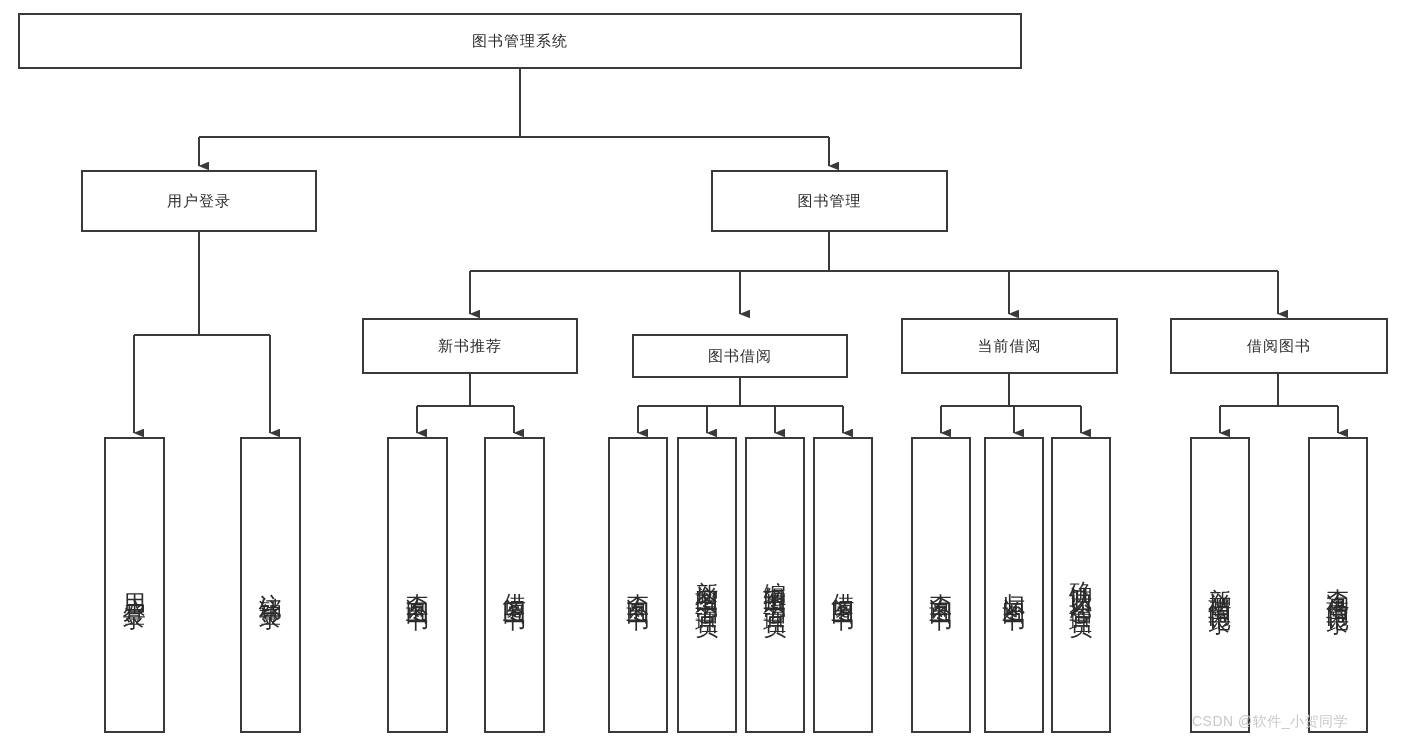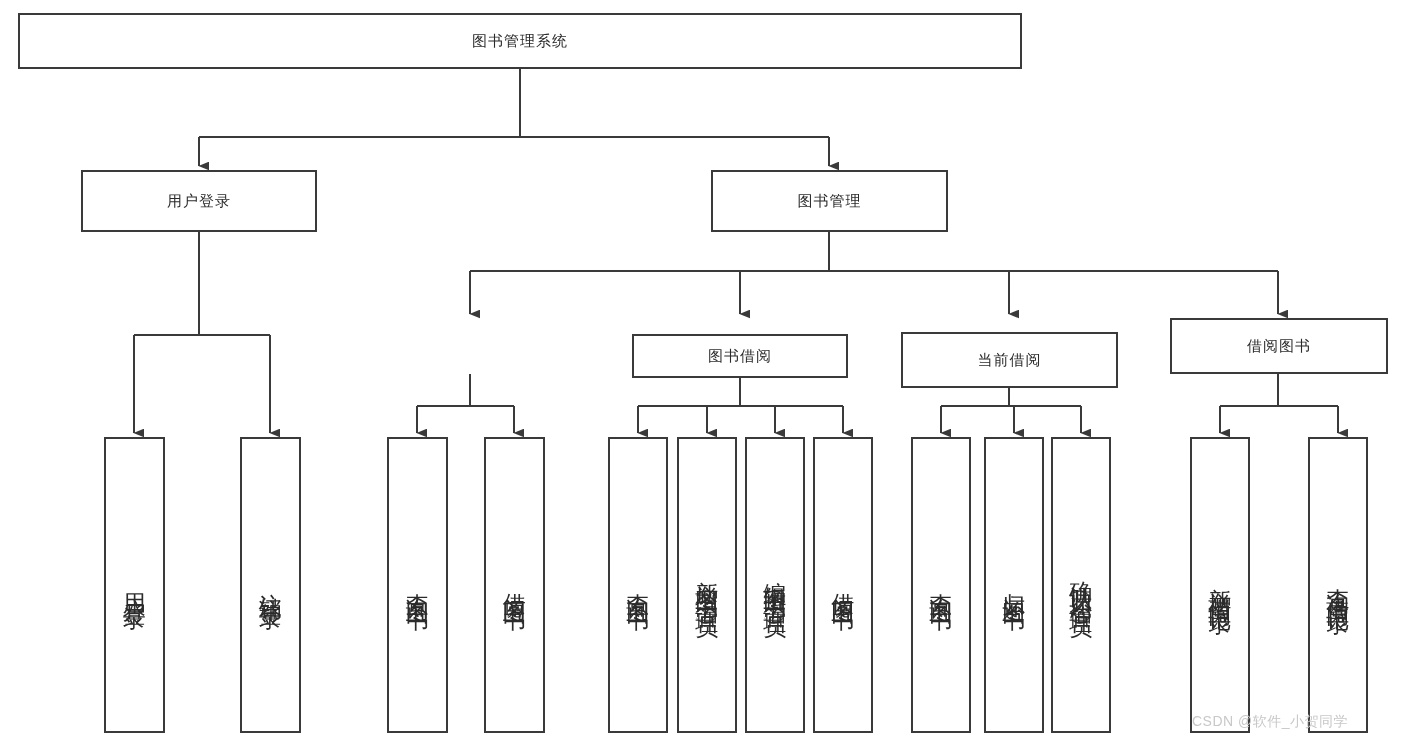--- a/index.html
+++ b/index.html
@@ -68,22 +68,23 @@
       <path d="M1220,406 L1220,433" marker-end="url(#arw)"></path>
       <path d="M1338,406 L1338,433" marker-end="url(#arw)"></path>
     </g>
   </svg>
 
   <div class="node h" style="left: 18px; top: 13px; width: 1004px; height: 56px;">图书管理系统</div>
 
   <div class="node h" style="left: 81px; top: 170px; width: 236px; height: 62px;">用户登录</div>
   <div class="node h" style="left: 711px; top: 170px; width: 237px; height: 62px;">图书管理</div>
 
+  <div class="node h" style="left: 362px; top: 318px; width: 216px; height: 56px;">新书推荐</div>
   <div class="node h" style="left: 632px; top: 334px; width: 216px; height: 44px;">图书借阅</div>
-  <div class="node h" style="left: 901px; top: 332px; width: 217px; height: 56px;">当前借阅</div>
+  <div class="node h" style="left: 901px; top: 318px; width: 217px; height: 56px;">当前借阅</div>
   <div class="node h" style="left: 1170px; top: 318px; width: 218px; height: 56px;">借阅图书</div>
 
   <div class="node v" style="left: 104px; top: 437px; width: 61px; height: 296px;">用户登录</div>
   <div class="node v" style="left: 240px; top: 437px; width: 61px; height: 296px;">注销登录</div>
   <div class="node v" style="left: 387px; top: 437px; width: 61px; height: 296px;">查询图书</div>
   <div class="node v" style="left: 484px; top: 437px; width: 61px; height: 296px;">借阅图书</div>
   <div class="node v" style="left: 608px; top: 437px; width: 60px; height: 296px;">查询图书</div>
   <div class="node v" style="left: 677px; top: 437px; width: 60px; height: 296px;">新增图书（管理员）</div>
   <div class="node v" style="left: 745px; top: 437px; width: 60px; height: 296px;">编辑图书（管理员）</div>
   <div class="node v" style="left: 813px; top: 437px; width: 60px; height: 296px;">借阅图书</div>

